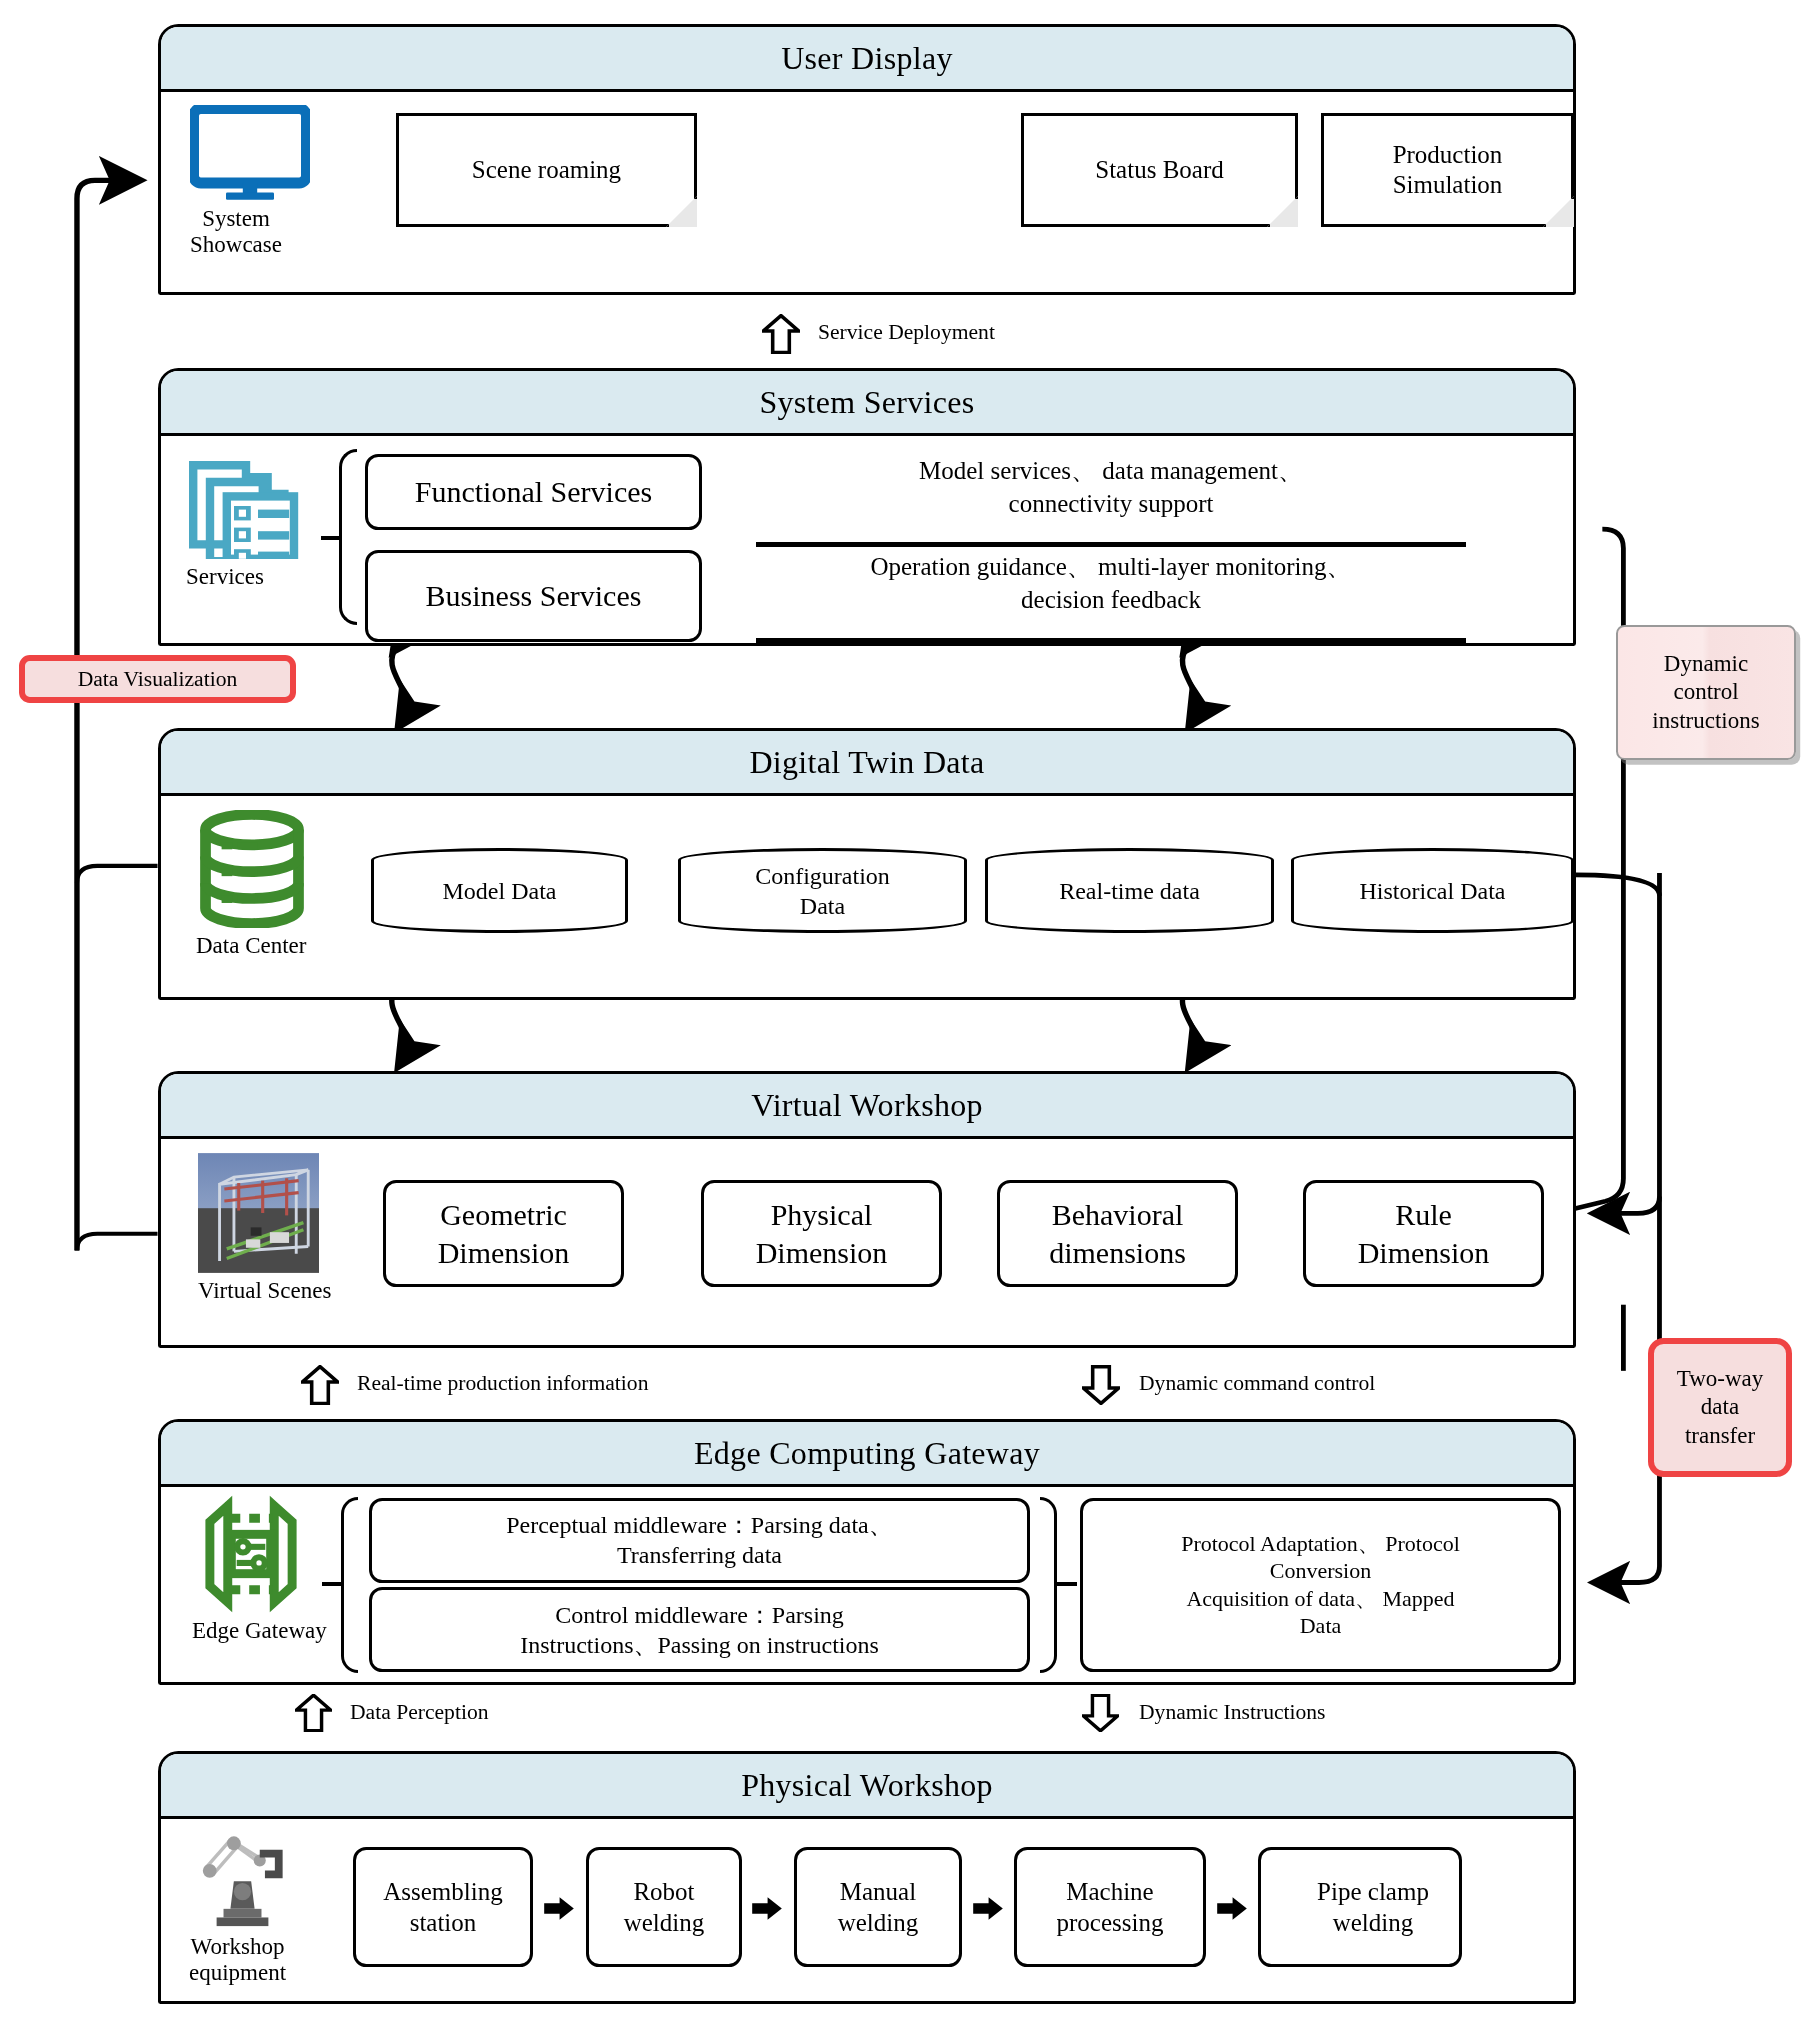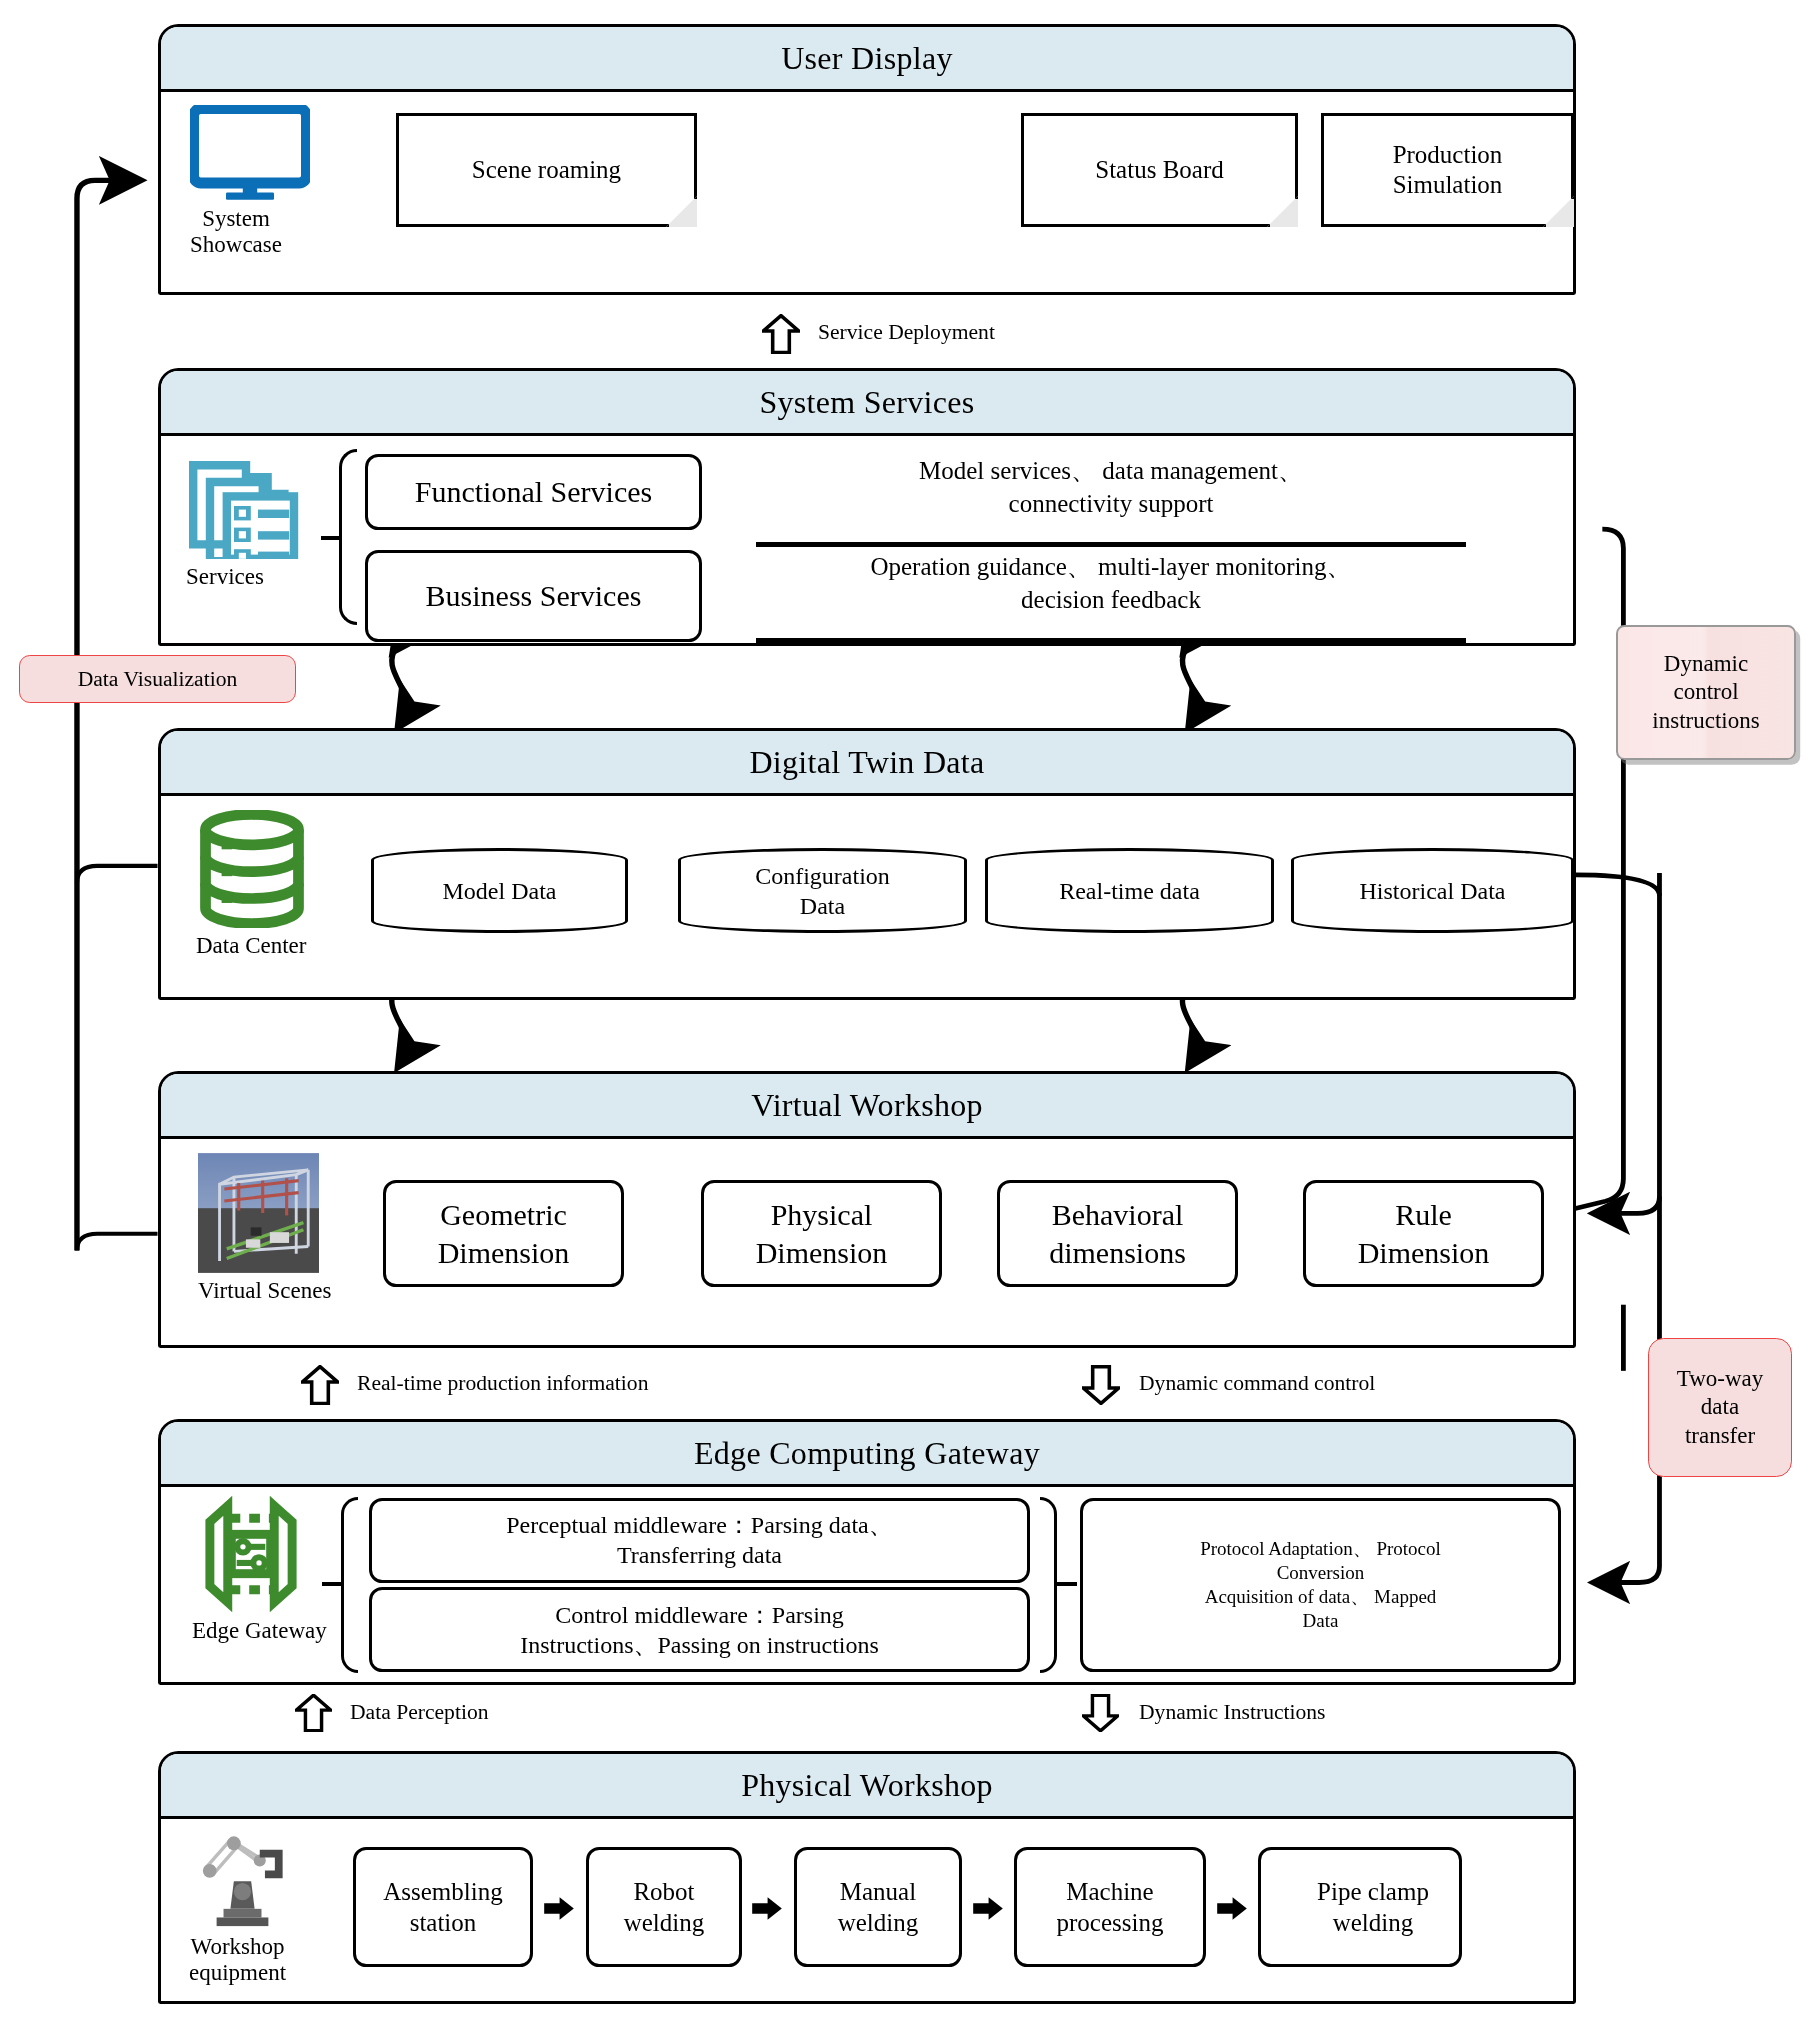--- a/index.html
+++ b/index.html
@@ -116,21 +116,21 @@
     text-align: center;
     font-size: 24px;
     line-height: 1.25;
     padding: 2.4px 24px;
   }
 
   
   .callout {
     position: absolute;
     background: #f6dede;
-    border: 1px solid #ef4444;
+    border: 6px solid #ef4444;
     border-radius: 15.6px;
     display: flex;
     align-items: center;
     justify-content: center;
     text-align: center;
     font-size: 23px;
     line-height: 1.22;
     z-index: 6;
     white-space: pre-line;
     padding: 2.4px 6px;
@@ -478,21 +478,21 @@
 Transferring data</span>
       </div>
       <div class="node rounded" style="left:208px; top:100px; width:661px; height:85px; font-size:24px;">
         <span style="white-space:pre-line">Control middleware：Parsing
 Instructions、Passing on instructions</span>
       </div>
 
       <div class="bracket right" style="left:879px; top:9.6px; width:17px; height:176px;"></div>
       <div class="tick" style="left:894px; top:95px; width:21.6px;"></div>
 
-      <div class="node rounded" style="left:919px; top:10.8px; width:481px; height:174px; font-size:19px;">
+      <div class="node rounded" style="left:919px; top:10.8px; width:481px; height:174px; font-size:22px;">
         <span style="white-space:pre-line">Protocol Adaptation、 Protocol
 Conversion
 Acquisition of data、 Mapped
 Data</span>
       </div>
 
     </div>
   </div>
 
   <svg class="blockarrow" style="left:295px; top:1694px;" width="37" height="38" viewBox="0 0 32 33">

